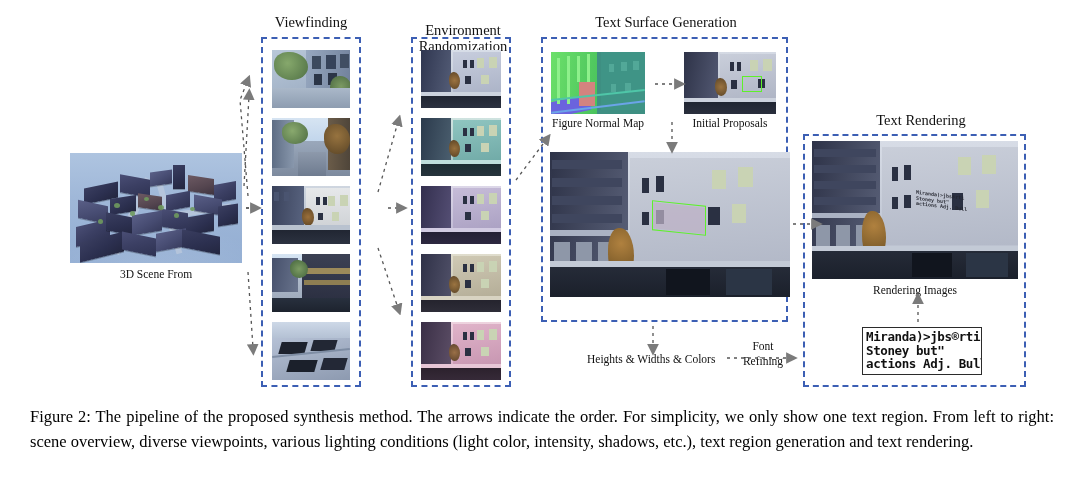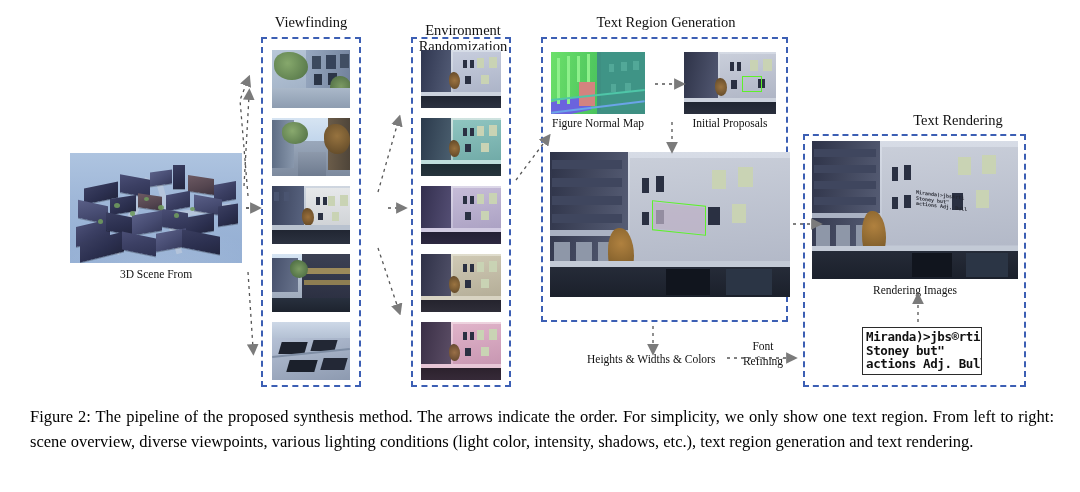--- a/index.html
+++ b/index.html
@@ -297,21 +297,21 @@
     <div class="winlit" style="left:68px;top:7px;width:8px;height:11px;"></div>
     <div class="win" style="left:42px;top:10px;width:4px;height:8px;"></div>
     <div class="win" style="left:49px;top:10px;width:4px;height:8px;"></div>
     <div class="win" style="left:44px;top:26px;width:6px;height:8px;"></div>
     <div class="winlit" style="left:60px;top:25px;width:8px;height:9px;"></div>
     <div class="foliage" style="left:28px;top:22px;width:11px;height:17px;background:radial-gradient(circle,#9a6f47,#5c422b);"></div>
     <div style="position:absolute;left:0;bottom:0;width:100%;height:14px;background:linear-gradient(180deg,#2a202b,#362a38);"></div>
     <div style="position:absolute;left:0;bottom:12px;width:100%;height:4px;background:#e7c6d6;"></div>
   </div>
 
-  <div class="stage-title" style="left:556px;top:14px;width:220px;">Text Region Generation</div>
+  <div class="stage-title" style="left:556px;top:14px;width:220px;">Text Surface Generation</div>
   <div class="stage-box" style="left:541px;top:37px;width:247px;height:285px;"></div>
 
   <div class="photo card" style="left:551px;top:52px;width:94px;height:62px;">
     <div style="position:absolute;inset:0;background:#3e8f82;"></div>
     <div style="position:absolute;left:0;top:0;width:46px;height:62px;background:linear-gradient(100deg,#6ce06a,#49c25c);"></div>
     <div style="position:absolute;left:0;bottom:0;width:40px;height:16px;background:#6b63dd;transform:skewY(-12deg);"></div>
     <div style="position:absolute;left:28px;top:30px;width:16px;height:24px;background:#d3837f;"></div>
     <div style="position:absolute;left:50px;top:0;width:44px;height:58px;background:#3f9486;"></div>
     <div style="position:absolute;left:6px;top:6px;width:3px;height:46px;background:#8ef08b;"></div>
     <div style="position:absolute;left:16px;top:4px;width:3px;height:48px;background:#8ef08b;"></div>
@@ -369,21 +369,21 @@
     <div class="meshfill" style="left:103px;top:53px;width:52px;height:26px;transform:skewY(6deg);"></div>
     <div class="greenbox" style="left:102px;top:51px;width:54px;height:30px;transform:skewY(6deg);"></div>
 
     <div class="foliage" style="left:58px;top:76px;width:26px;height:52px;background:radial-gradient(circle at 50% 30%,#b0813f,#63491f);"></div>
     <div style="position:absolute;left:0;bottom:0;width:100%;height:32px;background:linear-gradient(180deg,#262c39,#1b202b);"></div>
     <div style="position:absolute;left:0;bottom:30px;width:100%;height:6px;background:#c3cad6;"></div>
     <div style="position:absolute;left:116px;bottom:2px;width:44px;height:26px;background:#11151e;"></div>
     <div style="position:absolute;left:176px;bottom:2px;width:46px;height:26px;background:#2b3545;"></div>
   </div>
 
-  <div class="stage-title" style="left:898px;top:112px;width:120px;">Text Rendering</div>
+  <div class="stage-title" style="left:861px;top:112px;width:120px;">Text Rendering</div>
   <div class="stage-box" style="left:803px;top:134px;width:223px;height:253px;"></div>
 
   <div class="photo card" style="left:812px;top:141px;width:206px;height:138px;">
     <div style="position:absolute;inset:0;background:linear-gradient(180deg,#d7dce6,#b3bac9);"></div>
     <div class="facade" style="left:0;top:0;width:68px;height:114px;background:linear-gradient(100deg,#2e3348,#596078);"></div>
     <div style="position:absolute;left:2px;top:8px;width:62px;height:8px;background:#3f465e;"></div>
     <div style="position:absolute;left:2px;top:24px;width:62px;height:8px;background:#3f465e;"></div>
     <div style="position:absolute;left:2px;top:40px;width:62px;height:8px;background:#3f465e;"></div>
     <div style="position:absolute;left:2px;top:56px;width:62px;height:8px;background:#3f465e;"></div>
     <div style="position:absolute;left:0;top:72px;width:68px;height:5px;background:#aab2c3;"></div>

